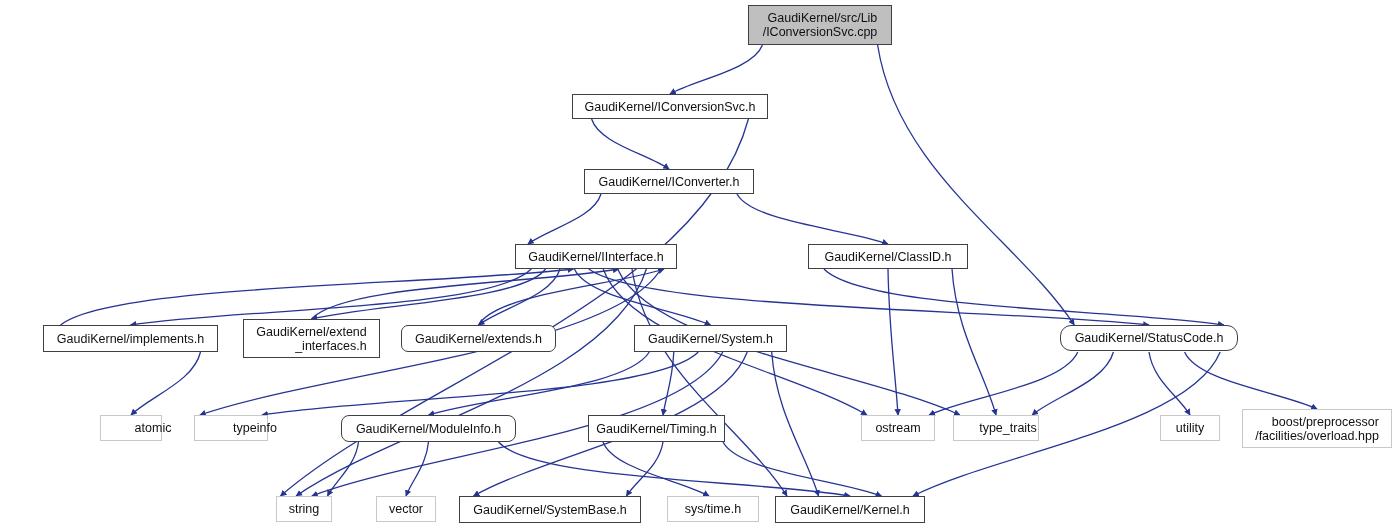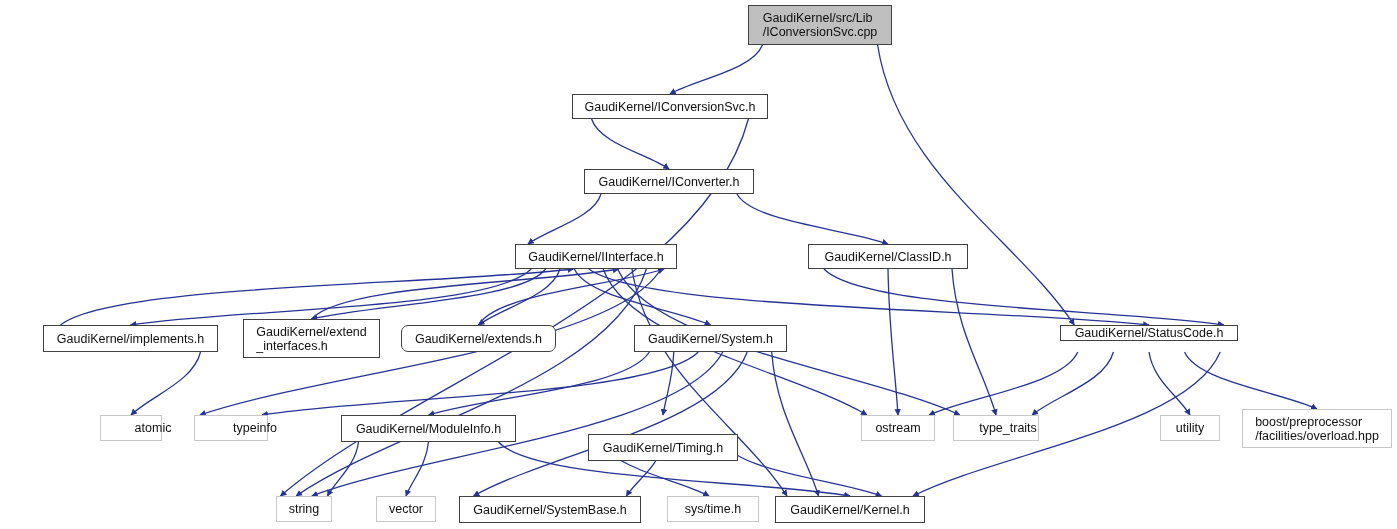--- a/index.html
+++ b/index.html
@@ -22,21 +22,21 @@
     width: 1397px;
     height: 529px;
     pointer-events: none;
   }
   .node {
     position: absolute;
     box-sizing: border-box;
     display: flex;
     align-items: center;
     justify-content: center;
-    text-align: left;
+    text-align: right;
     background: #ffffff;
     border: 1px solid #c8c8c8;
     color: #101010;
     font-size: 12.5px;
     line-height: 14px;
     letter-spacing: 0px;
     white-space: pre-line;
     z-index: 5;
   }
   .node.gaudi {
@@ -112,25 +112,25 @@
 /IConversionSvc.cpp</span></div>
       <div class="node gaudi" style="left: 572px; top: 94px; width: 196px; height: 25px;"><span class="label">GaudiKernel/IConversionSvc.h</span></div>
       <div class="node gaudi" style="left: 584px; top: 169px; width: 170px; height: 25px;"><span class="label">GaudiKernel/IConverter.h</span></div>
       <div class="node gaudi" style="left: 515px; top: 244px; width: 162px; height: 25px;"><span class="label">GaudiKernel/IInterface.h</span></div>
       <div class="node gaudi" style="left: 808px; top: 244px; width: 160px; height: 25px;"><span class="label">GaudiKernel/ClassID.h</span></div>
       <div class="node gaudi" style="left: 43px; top: 325px; width: 175px; height: 27px;"><span class="label">GaudiKernel/implements.h</span></div>
       <div class="node gaudi" style="left: 243px; top: 319px; width: 137px; height: 39px;"><span class="label">GaudiKernel/extend
 _interfaces.h</span></div>
       <div class="node gaudi" style="left: 401px; top: 325px; width: 155px; height: 27px; border-radius: 7px;"><span class="label">GaudiKernel/extends.h</span></div>
       <div class="node gaudi" style="left: 634px; top: 325px; width: 153px; height: 27px;"><span class="label">GaudiKernel/System.h</span></div>
-      <div class="node gaudi" style="left: 1060px; top: 325px; width: 178px; height: 16px;"><span class="label">GaudiKernel/StatusCode.h</span></div>
+      <div class="node gaudi" style="left: 1060px; top: 325px; width: 178px; height: 26px; border-radius: 11px;"><span class="label">GaudiKernel/StatusCode.h</span></div>
       <div class="node" style="left: 100px; top: 415px; width: 62px; height: 26px; padding-left: 44px;"><span class="label">atomic</span></div>
       <div class="node" style="left: 194px; top: 415px; width: 74px; height: 26px; padding-left: 48px;"><span class="label">typeinfo</span></div>
-      <div class="node gaudi" style="left: 341px; top: 415px; width: 175px; height: 27px;"><span class="label">GaudiKernel/ModuleInfo.h</span></div>
-      <div class="node gaudi" style="left: 588px; top: 415px; width: 150px; height: 27px; margin-top: 19px;"><span class="label">GaudiKernel/Timing.h</span></div>
+      <div class="node gaudi" style="left: 341px; top: 415px; width: 175px; height: 27px; border-radius: 8px;"><span class="label">GaudiKernel/ModuleInfo.h</span></div>
+      <div class="node gaudi" style="left: 588px; top: 415px; width: 137px; height: 27px;"><span class="label">GaudiKernel/Timing.h</span></div>
       <div class="node" style="left: 861px; top: 415px; width: 74px; height: 26px;"><span class="label">ostream</span></div>
       <div class="node" style="left: 953px; top: 415px; width: 86px; height: 26px; padding-left: 24px;"><span class="label">type_traits</span></div>
       <div class="node" style="left: 1160px; top: 415px; width: 60px; height: 26px;"><span class="label">utility</span></div>
       <div class="node" style="left: 1242px; top: 409px; width: 150px; height: 39px;"><span class="label">boost/preprocessor
 /facilities/overload.hpp</span></div>
       <div class="node" style="left: 276px; top: 496px; width: 56px; height: 26px;"><span class="label">string</span></div>
       <div class="node" style="left: 376px; top: 496px; width: 60px; height: 26px;"><span class="label">vector</span></div>
       <div class="node gaudi" style="left: 459px; top: 496px; width: 182px; height: 27px;"><span class="label">GaudiKernel/SystemBase.h</span></div>
       <div class="node" style="left: 667px; top: 496px; width: 92px; height: 26px;"><span class="label">sys/time.h</span></div>
       <div class="node gaudi" style="left: 775px; top: 496px; width: 150px; height: 27px;"><span class="label">GaudiKernel/Kernel.h</span></div>

